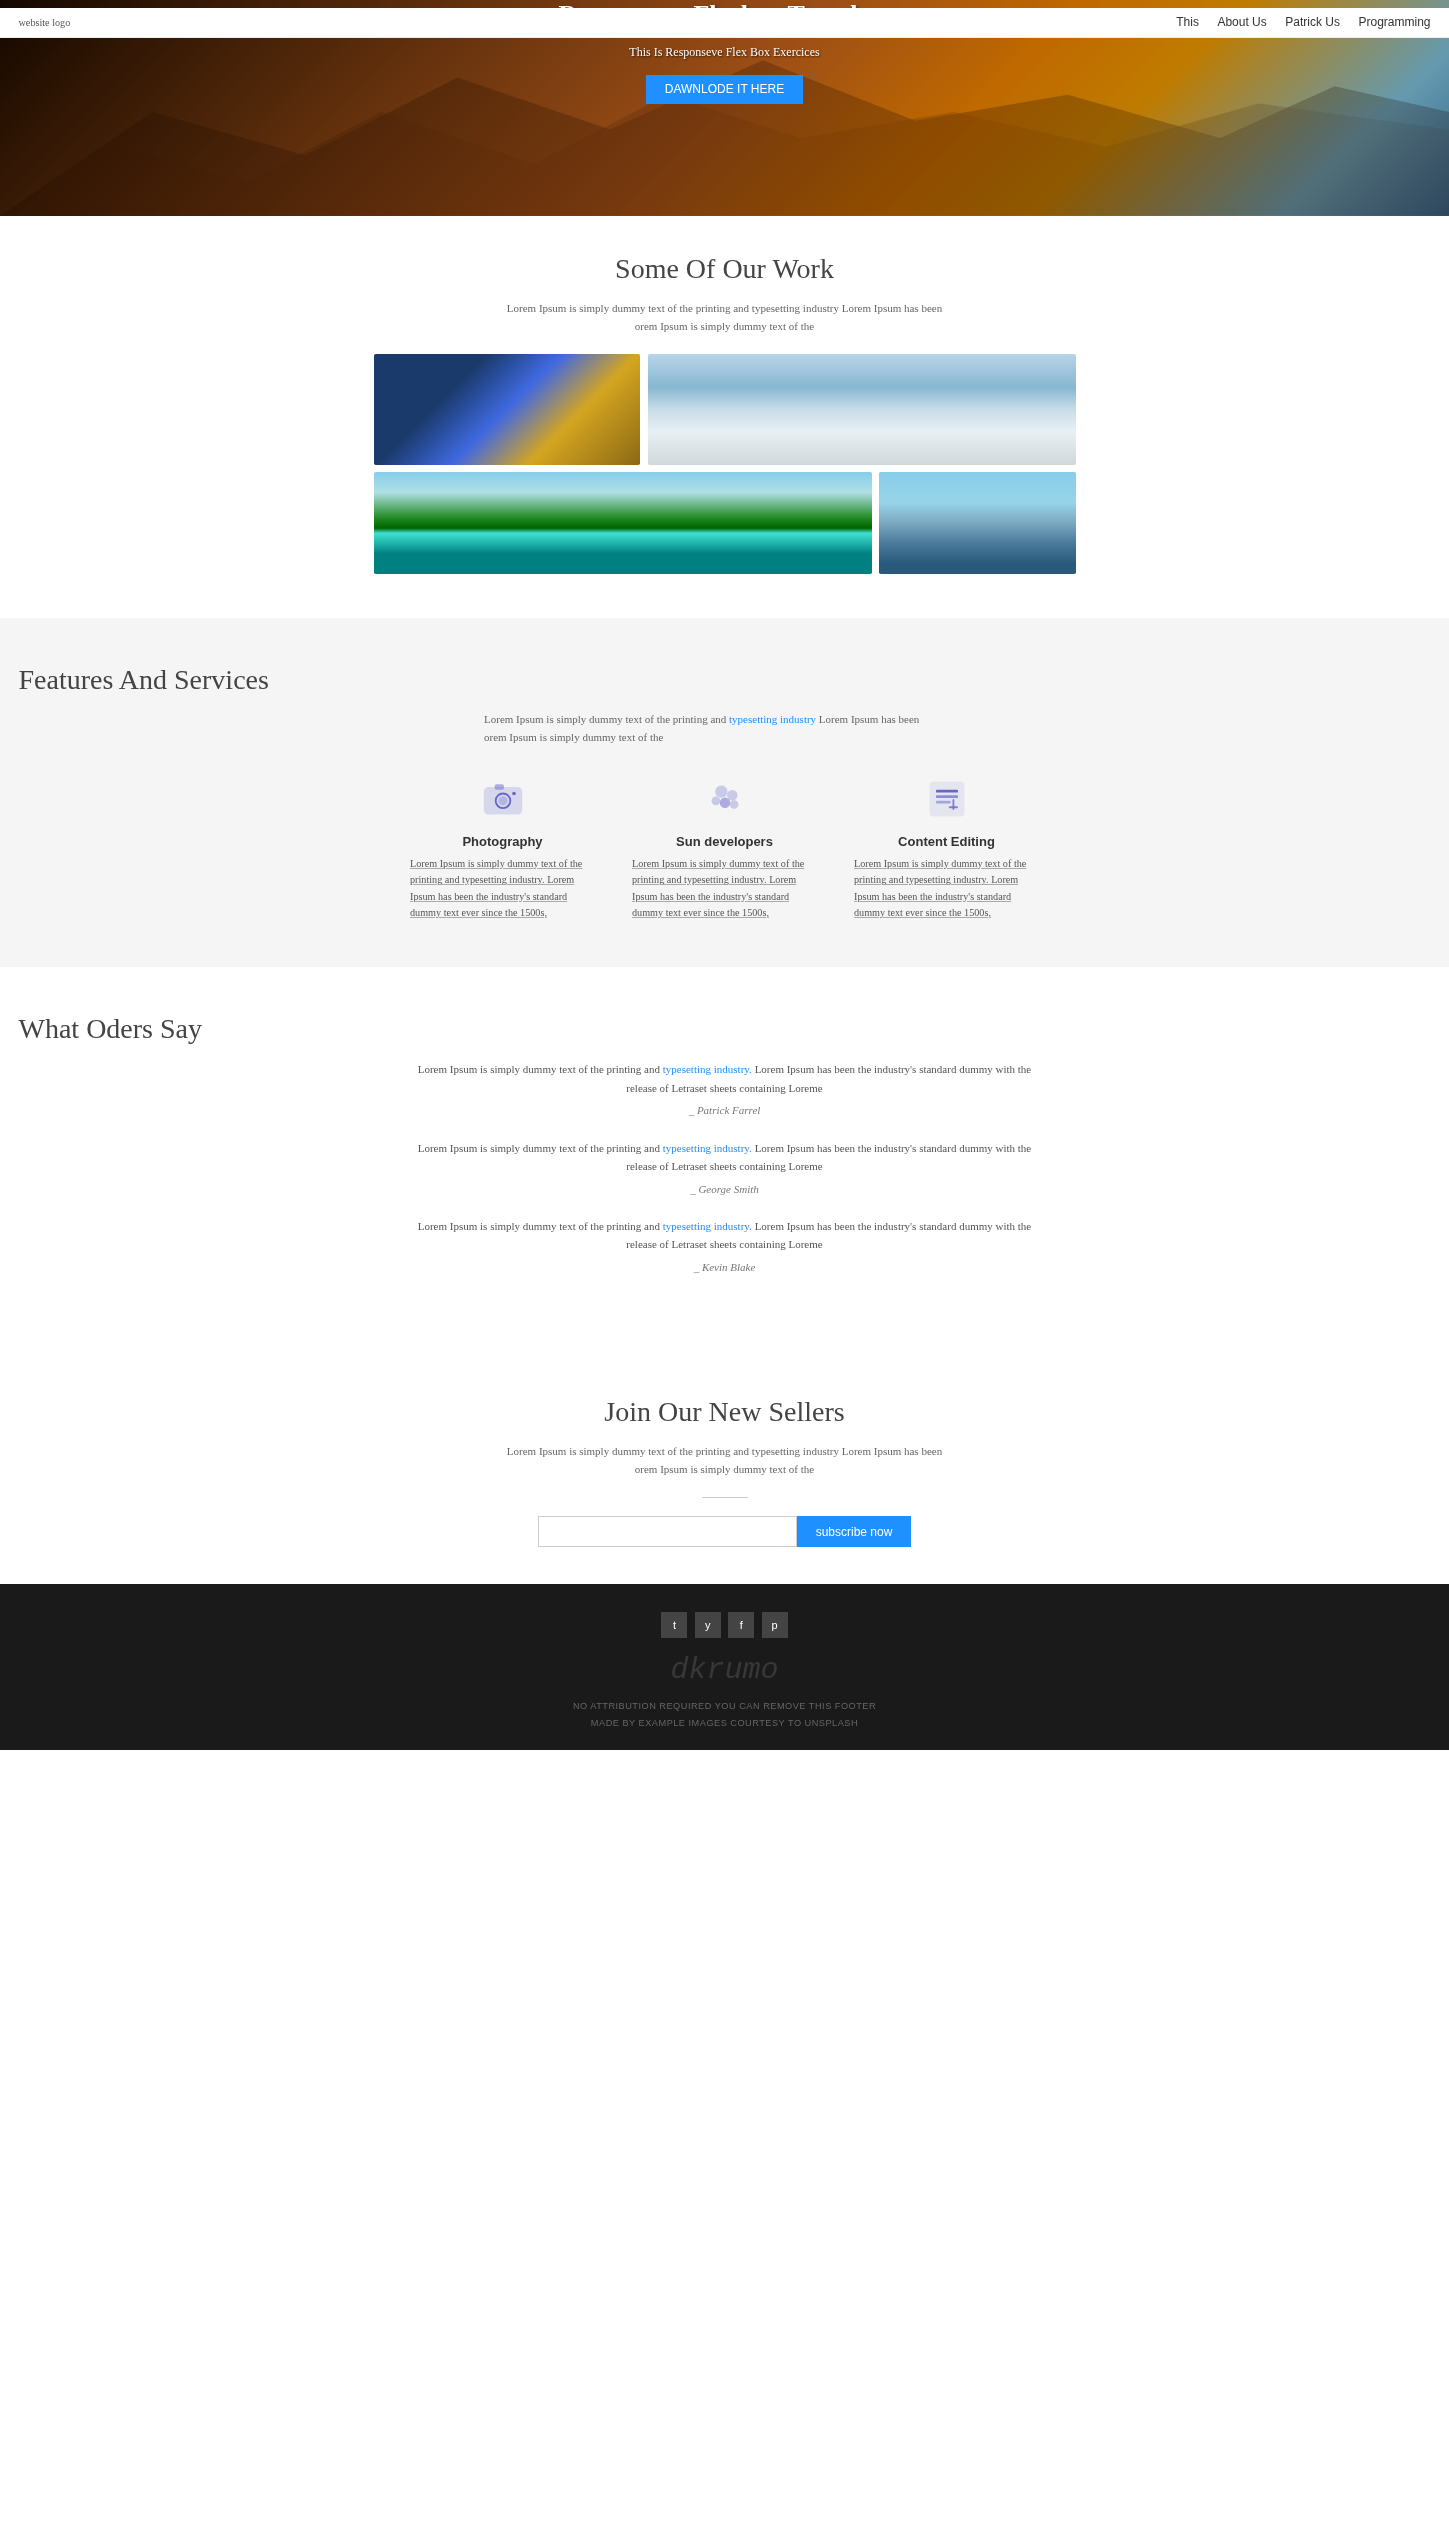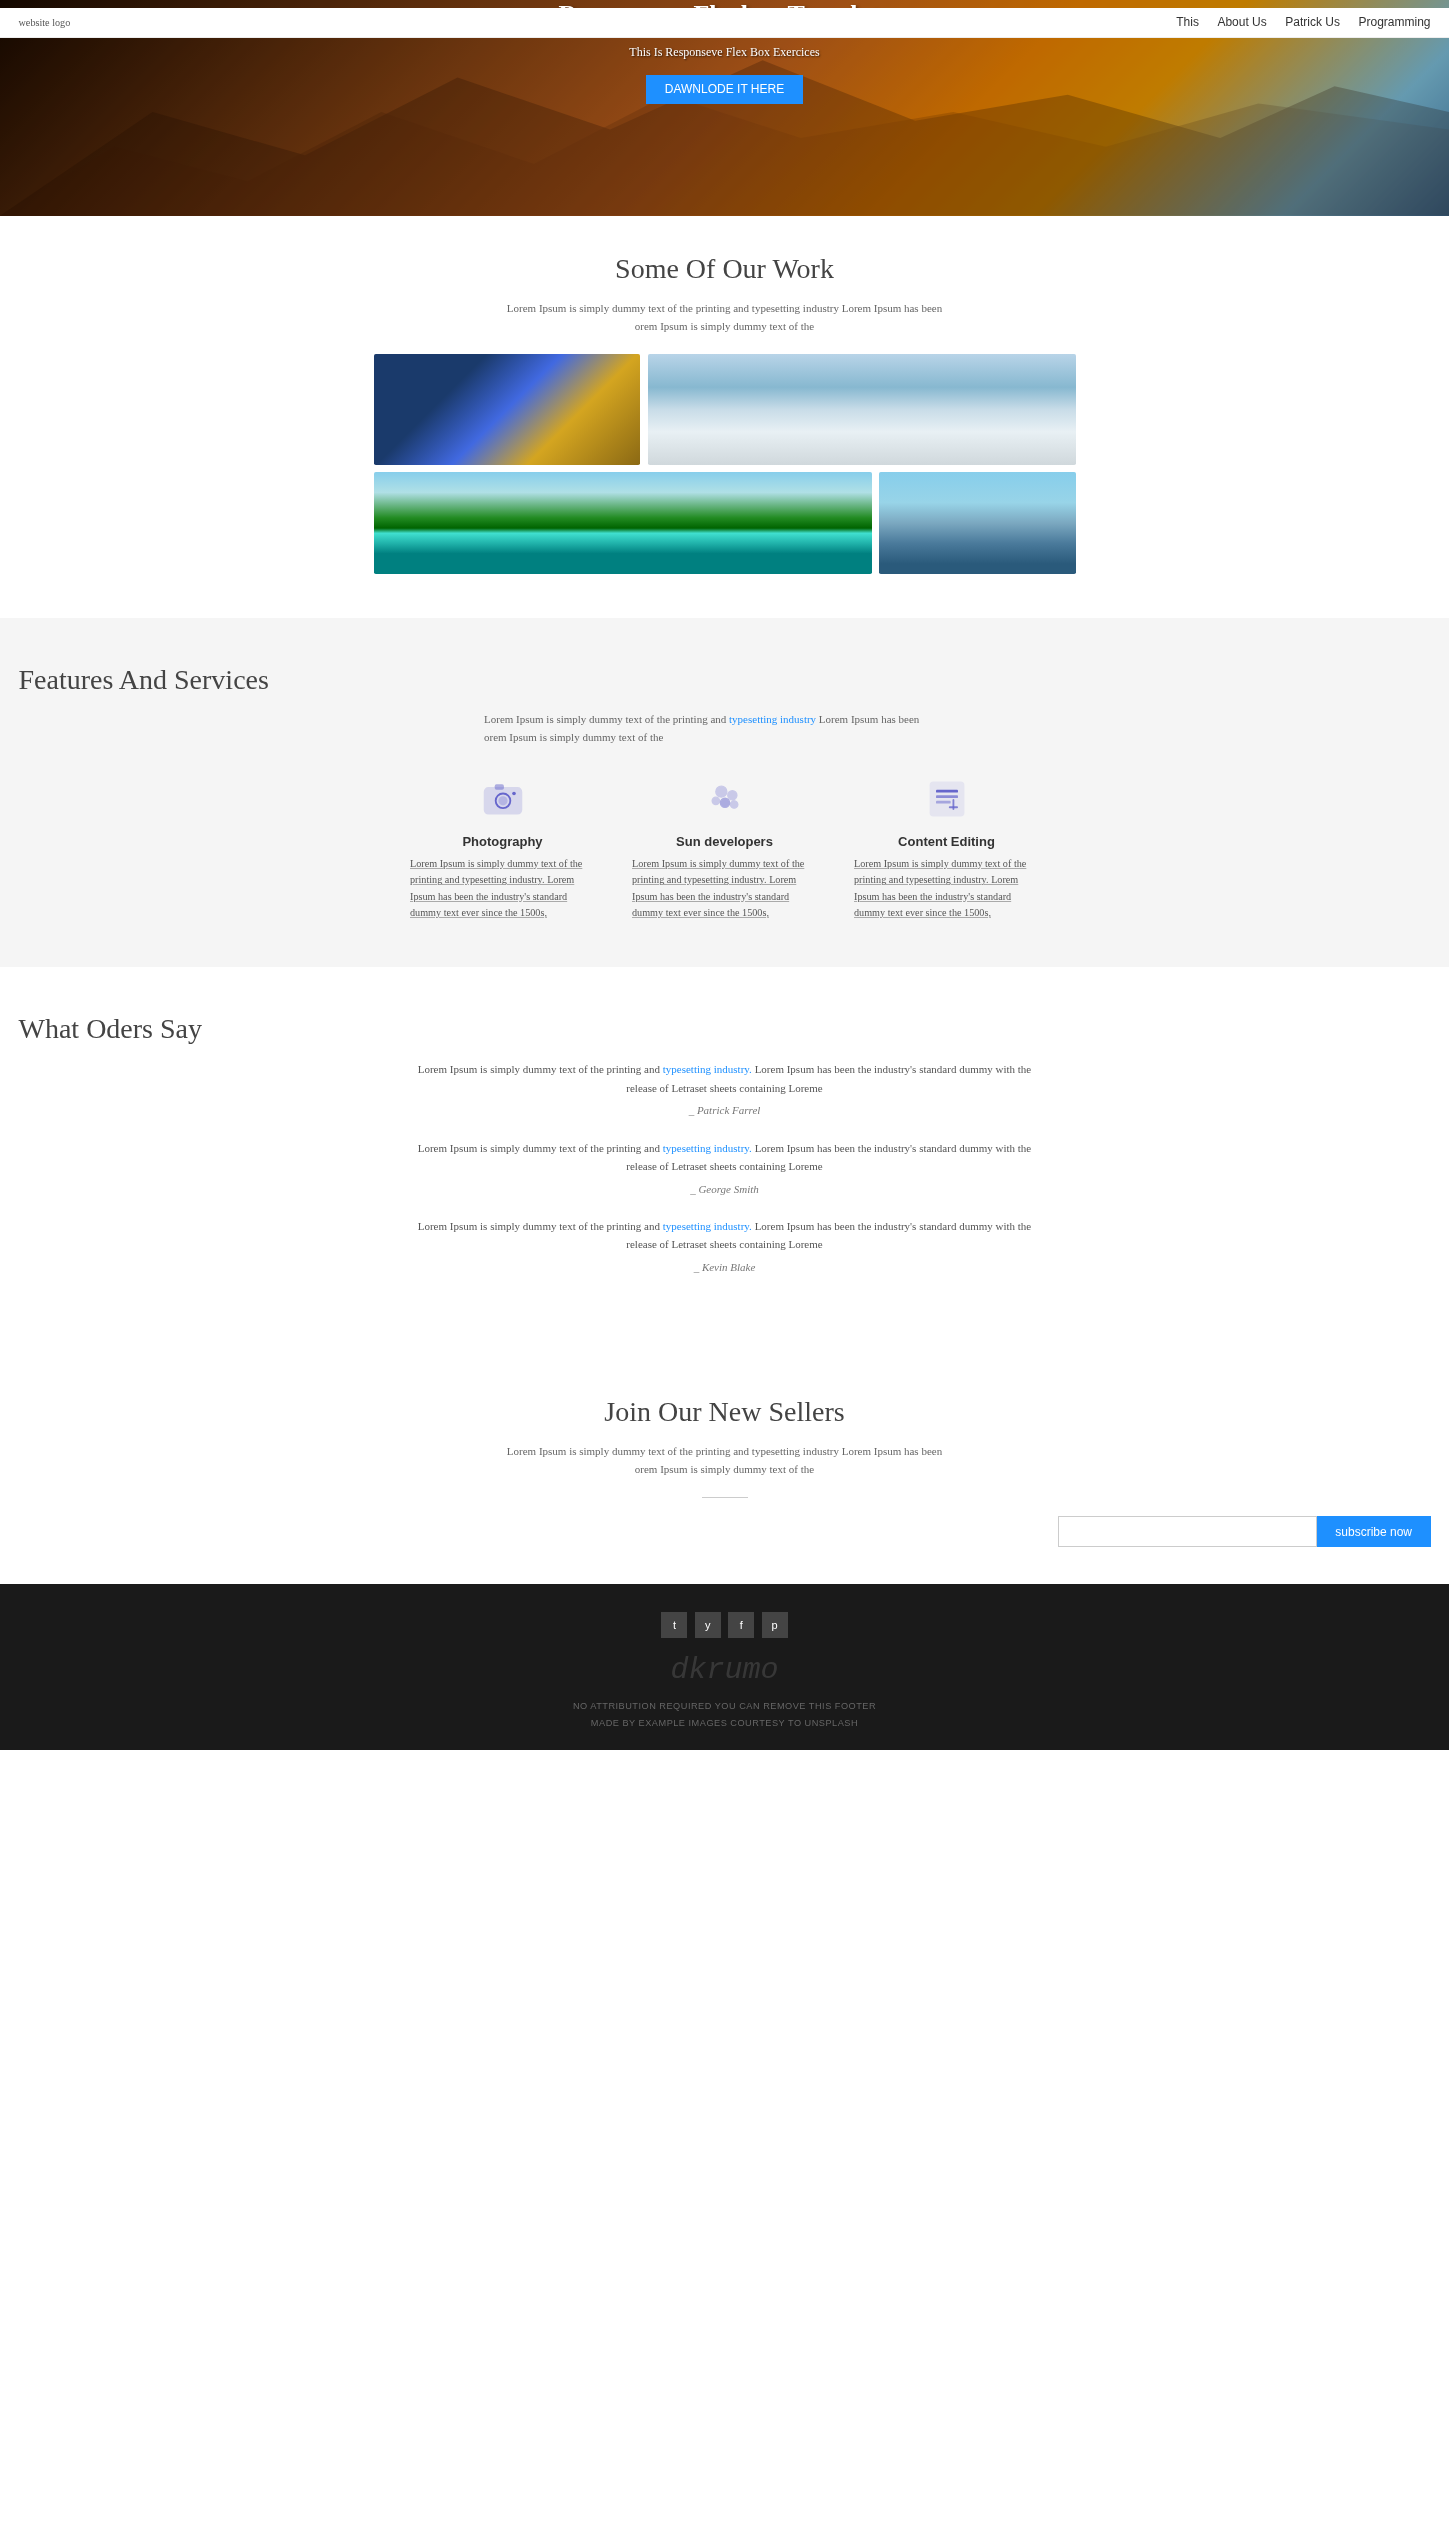--- a/index.html
+++ b/index.html
@@ -179,21 +179,21 @@
     
     .newsletter-section { padding: 55px 18.5px 37px; text-align: center; }
     .newsletter-divider {
       width: 46px;
       border: none;
       border-top: 0.9px solid #ccc;
       margin: 9.2px auto 18.5px;
     }
     .newsletter-form {
       display: flex;
-      justify-content: flex-end;
+      justify-content: center;
       gap: 0;
       margin-top: 18.5px;
     }
     .newsletter-input {
       width: 259px;
       padding: 7.4px 11px;
       border: 0.9px solid #ccc;
       font-size: 12px;
       outline: none;
     }

